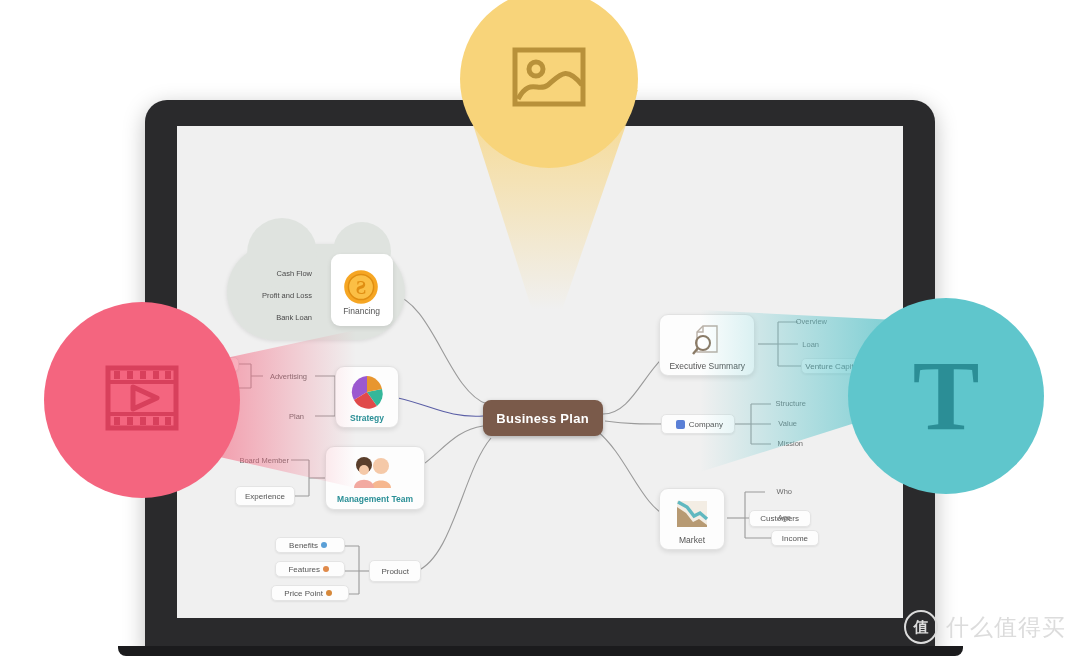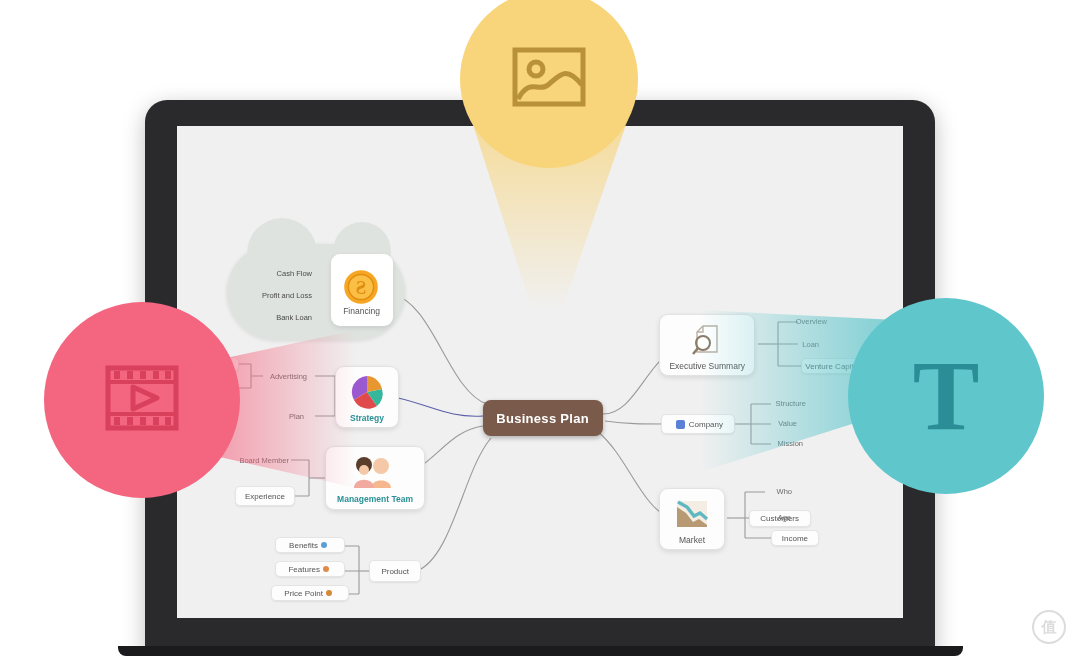--- a/index.html
+++ b/index.html
@@ -378,15 +378,16 @@
       </linearGradient>
     </defs>
     <path d="M196 20 L196 110 L0 172 L0 10 Z" fill="url(#gt)"></path>
   </svg>
   <div class="bubble b-teal" style="left:848px;top:298px;width:196px;height:196px;">
     <span class="tglyph">T</span>
   </div>
 
   <div class="watermark">
     <span class="wm-circle">值</span>
+    <span class="wm-text">什么值得买</span>
   </div>
 
 </div>
 
 </body></html>

